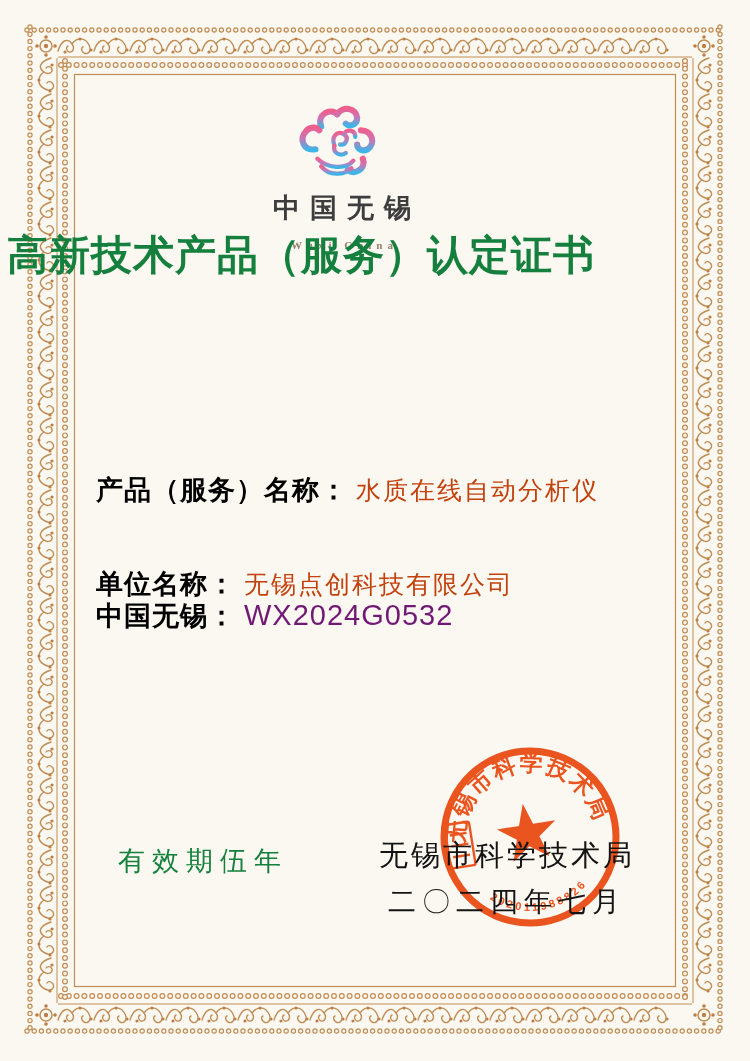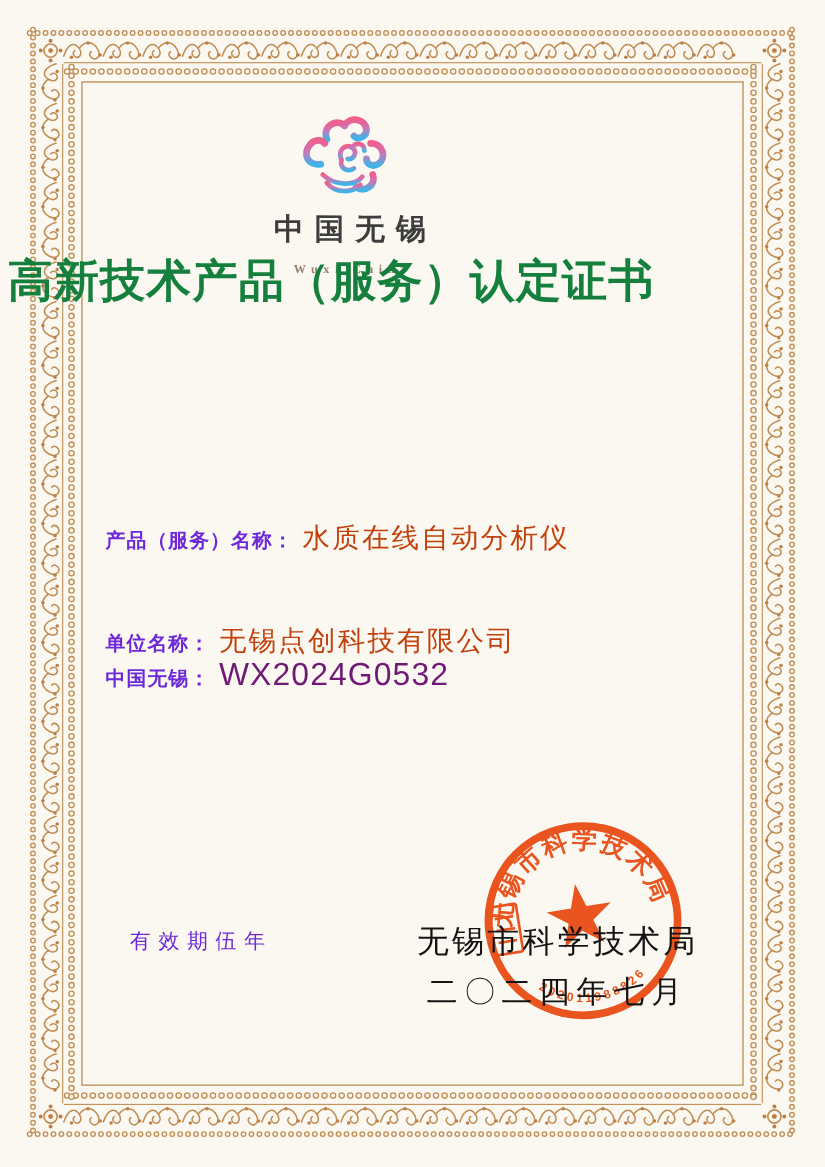--- a/index.html
+++ b/index.html
@@ -3,53 +3,53 @@
 <meta charset="utf-8">
 <style>
   html,body{margin:0;padding:0;}
   body{
     width:750px;height:1061px;position:relative;overflow:hidden;
     background:#fbf8f1;
     font-family:"Liberation Sans", sans-serif;
   }
   .page{position:absolute;inset:0;}
   #frame{position:absolute;left:0;top:0;}
-  .logo{position:absolute;top:100px;left:0;width:636px;text-align:center;}
+  .logo{position:absolute;top:100px;left:0;width:636px;text-align:center;padding-left:24px;}
   .logo-cloud{display:block;margin:0 auto;}
   .logo-cn{
     font-family:"Liberation Serif", serif;font-weight:bold;
     font-size:27px;letter-spacing:10px;padding-left:10px;color:#3d3d3d;margin-top:0px;
   }
   .logo-en{
     font-family:"Liberation Serif", serif;font-weight:bold;
     font-size:11px;letter-spacing:5px;padding-left:5px;color:#93826f;margin-top:13px;
   }
   .title{
     position:absolute;top:228px;left:0;width:602px;text-align:center;
     font-size:41px;font-weight:900;color:#15803d;letter-spacing:1px;margin:0;
     font-family:"Liberation Sans", sans-serif;
   }
   .fields{position:absolute;left:96px;top:0;}
   .field{position:absolute;left:0;white-space:nowrap;}
   .field-1{top:472px;} .field-2{top:566px;} .field-3{top:598px;}
   .flabel{
-    font-size:18px;font-weight:bold;color:#6d28d9;letter-spacing:1px;
+    font-size:27px;font-weight:bold;color:#000000;letter-spacing:1px;
     font-family:"Liberation Sans", sans-serif;
   }
   .fvalue{
     font-size:25px;color:#c2410c;margin-left:8px;letter-spacing:2px;
     font-family:Liberation Serif, serif;
   }
   .fvalue-code{
     font-size:29px;color:#701a75;letter-spacing:1px;
     font-family:Liberation Sans, sans-serif;
   }
   .validity{
     position:absolute;left:118px;top:843px;
-    font-size:19px;letter-spacing:7px;color:#6d28d9;
+    font-size:27px;letter-spacing:7px;color:#15803d;
     font-family:Liberation Sans, sans-serif;
   }
   .seal-svg{position:absolute;left:425px;top:735px;opacity:.92;}
   .issuer{
     position:absolute;left:372px;top:836px;width:270px;text-align:center;
     font-family:"Liberation Serif", serif;color:#131313;
   }
   .issuer-name{font-size:29px;letter-spacing:3px;}
   .issuer-date{font-size:28px;letter-spacing:6px;margin-top:7px;}
 </style>

